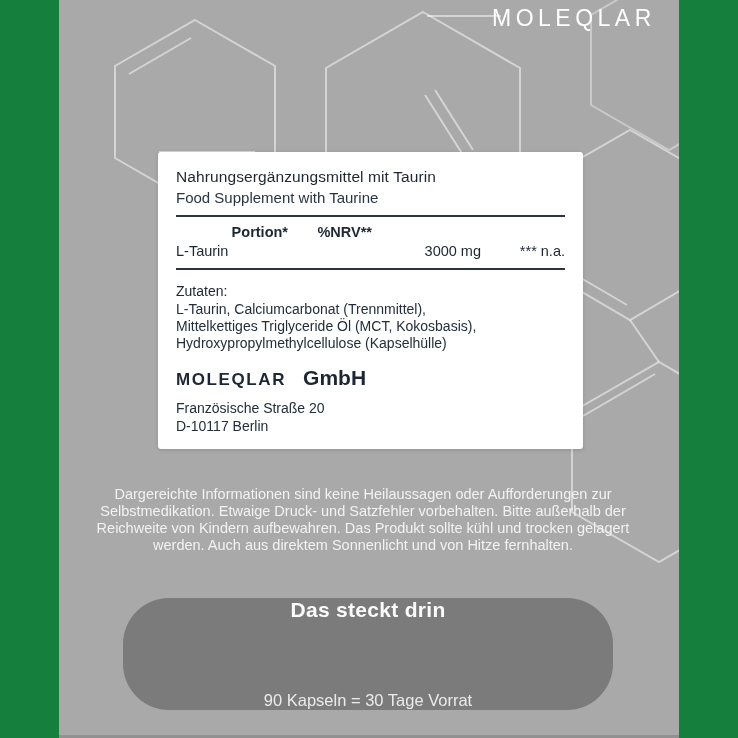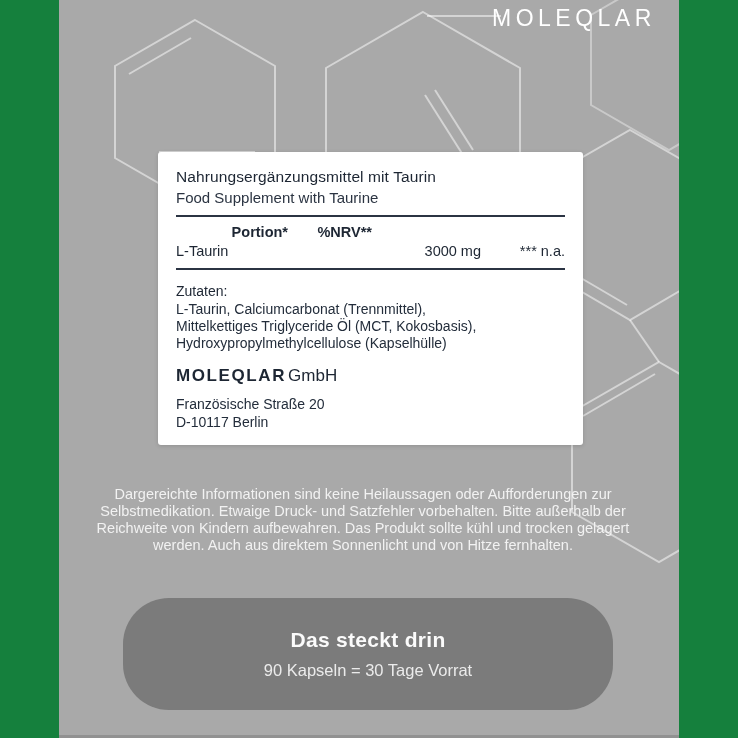--- a/index.html
+++ b/index.html
@@ -43,35 +43,35 @@
   .tbl-head{font-weight:700;margin-top:7px;}
   .tbl-data{font-weight:400;margin-top:3px;margin-bottom:7px;}
   .c1{flex:1;text-align:left;}
   .c2{width:112px;text-align:right;}
   .c3{width:84px;text-align:right;}
   .zutaten-label{font-size:14px;font-weight:400;margin-top:13px;}
   .ingredient-line{font-size:14px;line-height:17px;color:#232d3b;}
   .ingredients{margin-top:2px;}
   .company-row{margin-top:14px;white-space:nowrap;}
   .company-logotype{font-size:17px;font-weight:600;letter-spacing:1.6px;color:#1d2633;}
-  .company-suffix{font-size:17px;font-weight:400;margin-left:2px;color:#1d2633;}
+  .company-suffix{font-size:21px;font-weight:700;margin-left:17px;color:#1d2633;}
   .address{margin-top:9px;font-size:14px;line-height:18px;color:#232d3b;}
 
   
   .disclaimer{
     position:absolute;left:8px;right:20px;top:486px;
     text-align:center;color:#f2f2f2;
     font-size:14.5px;line-height:17px;font-weight:400;
   }
 
   
   .bottom-box{
     position:absolute;left:64px;top:598px;width:490px;height:112px;
     background:#7b7b7b;border-radius:46px;
-    display:flex;flex-direction:column;align-items:center;justify-content:center;
+    display:flex;flex-direction:column;align-items:center;justify-content:space-between;
   }
   .bottom-box-title{font-size:21px;font-weight:600;color:#fbfbfb;letter-spacing:0.3px;}
   .bottom-box-subtitle{font-size:16.5px;font-weight:400;color:#ebebeb;margin-top:9px;}
 </style>
 </head>
 <body>
 
 <div class="stage">
 
   <div class="panel">

